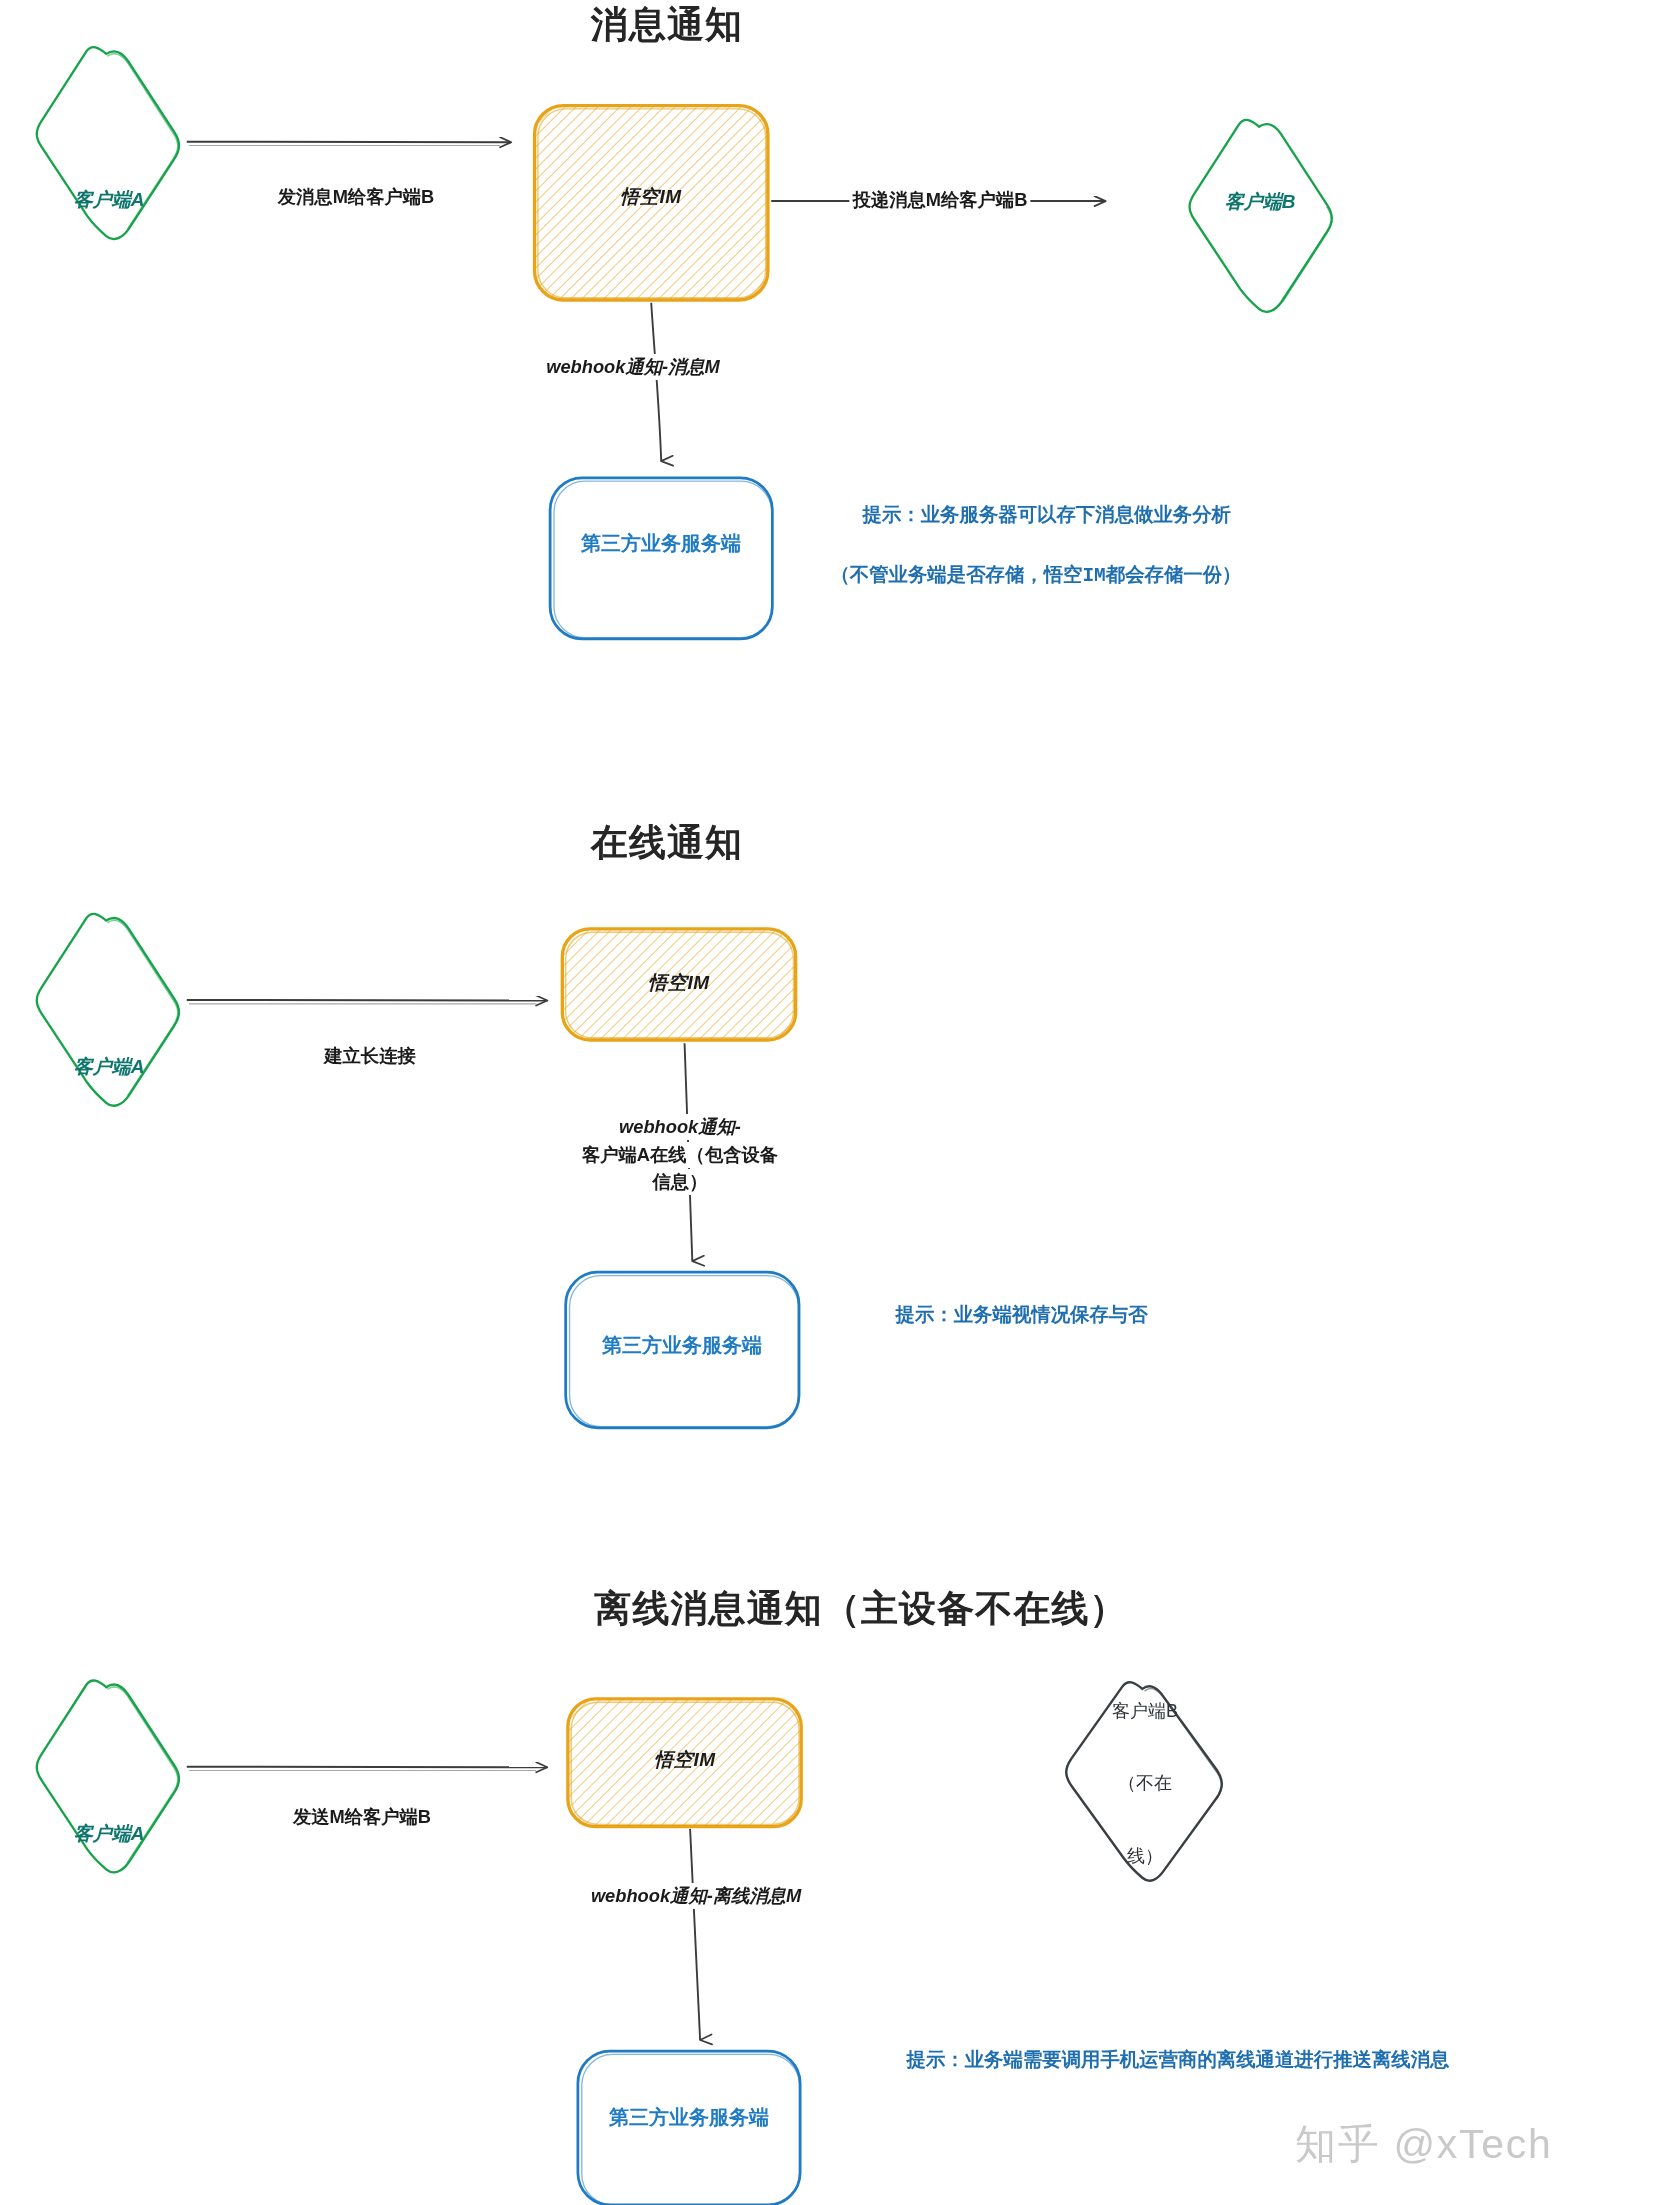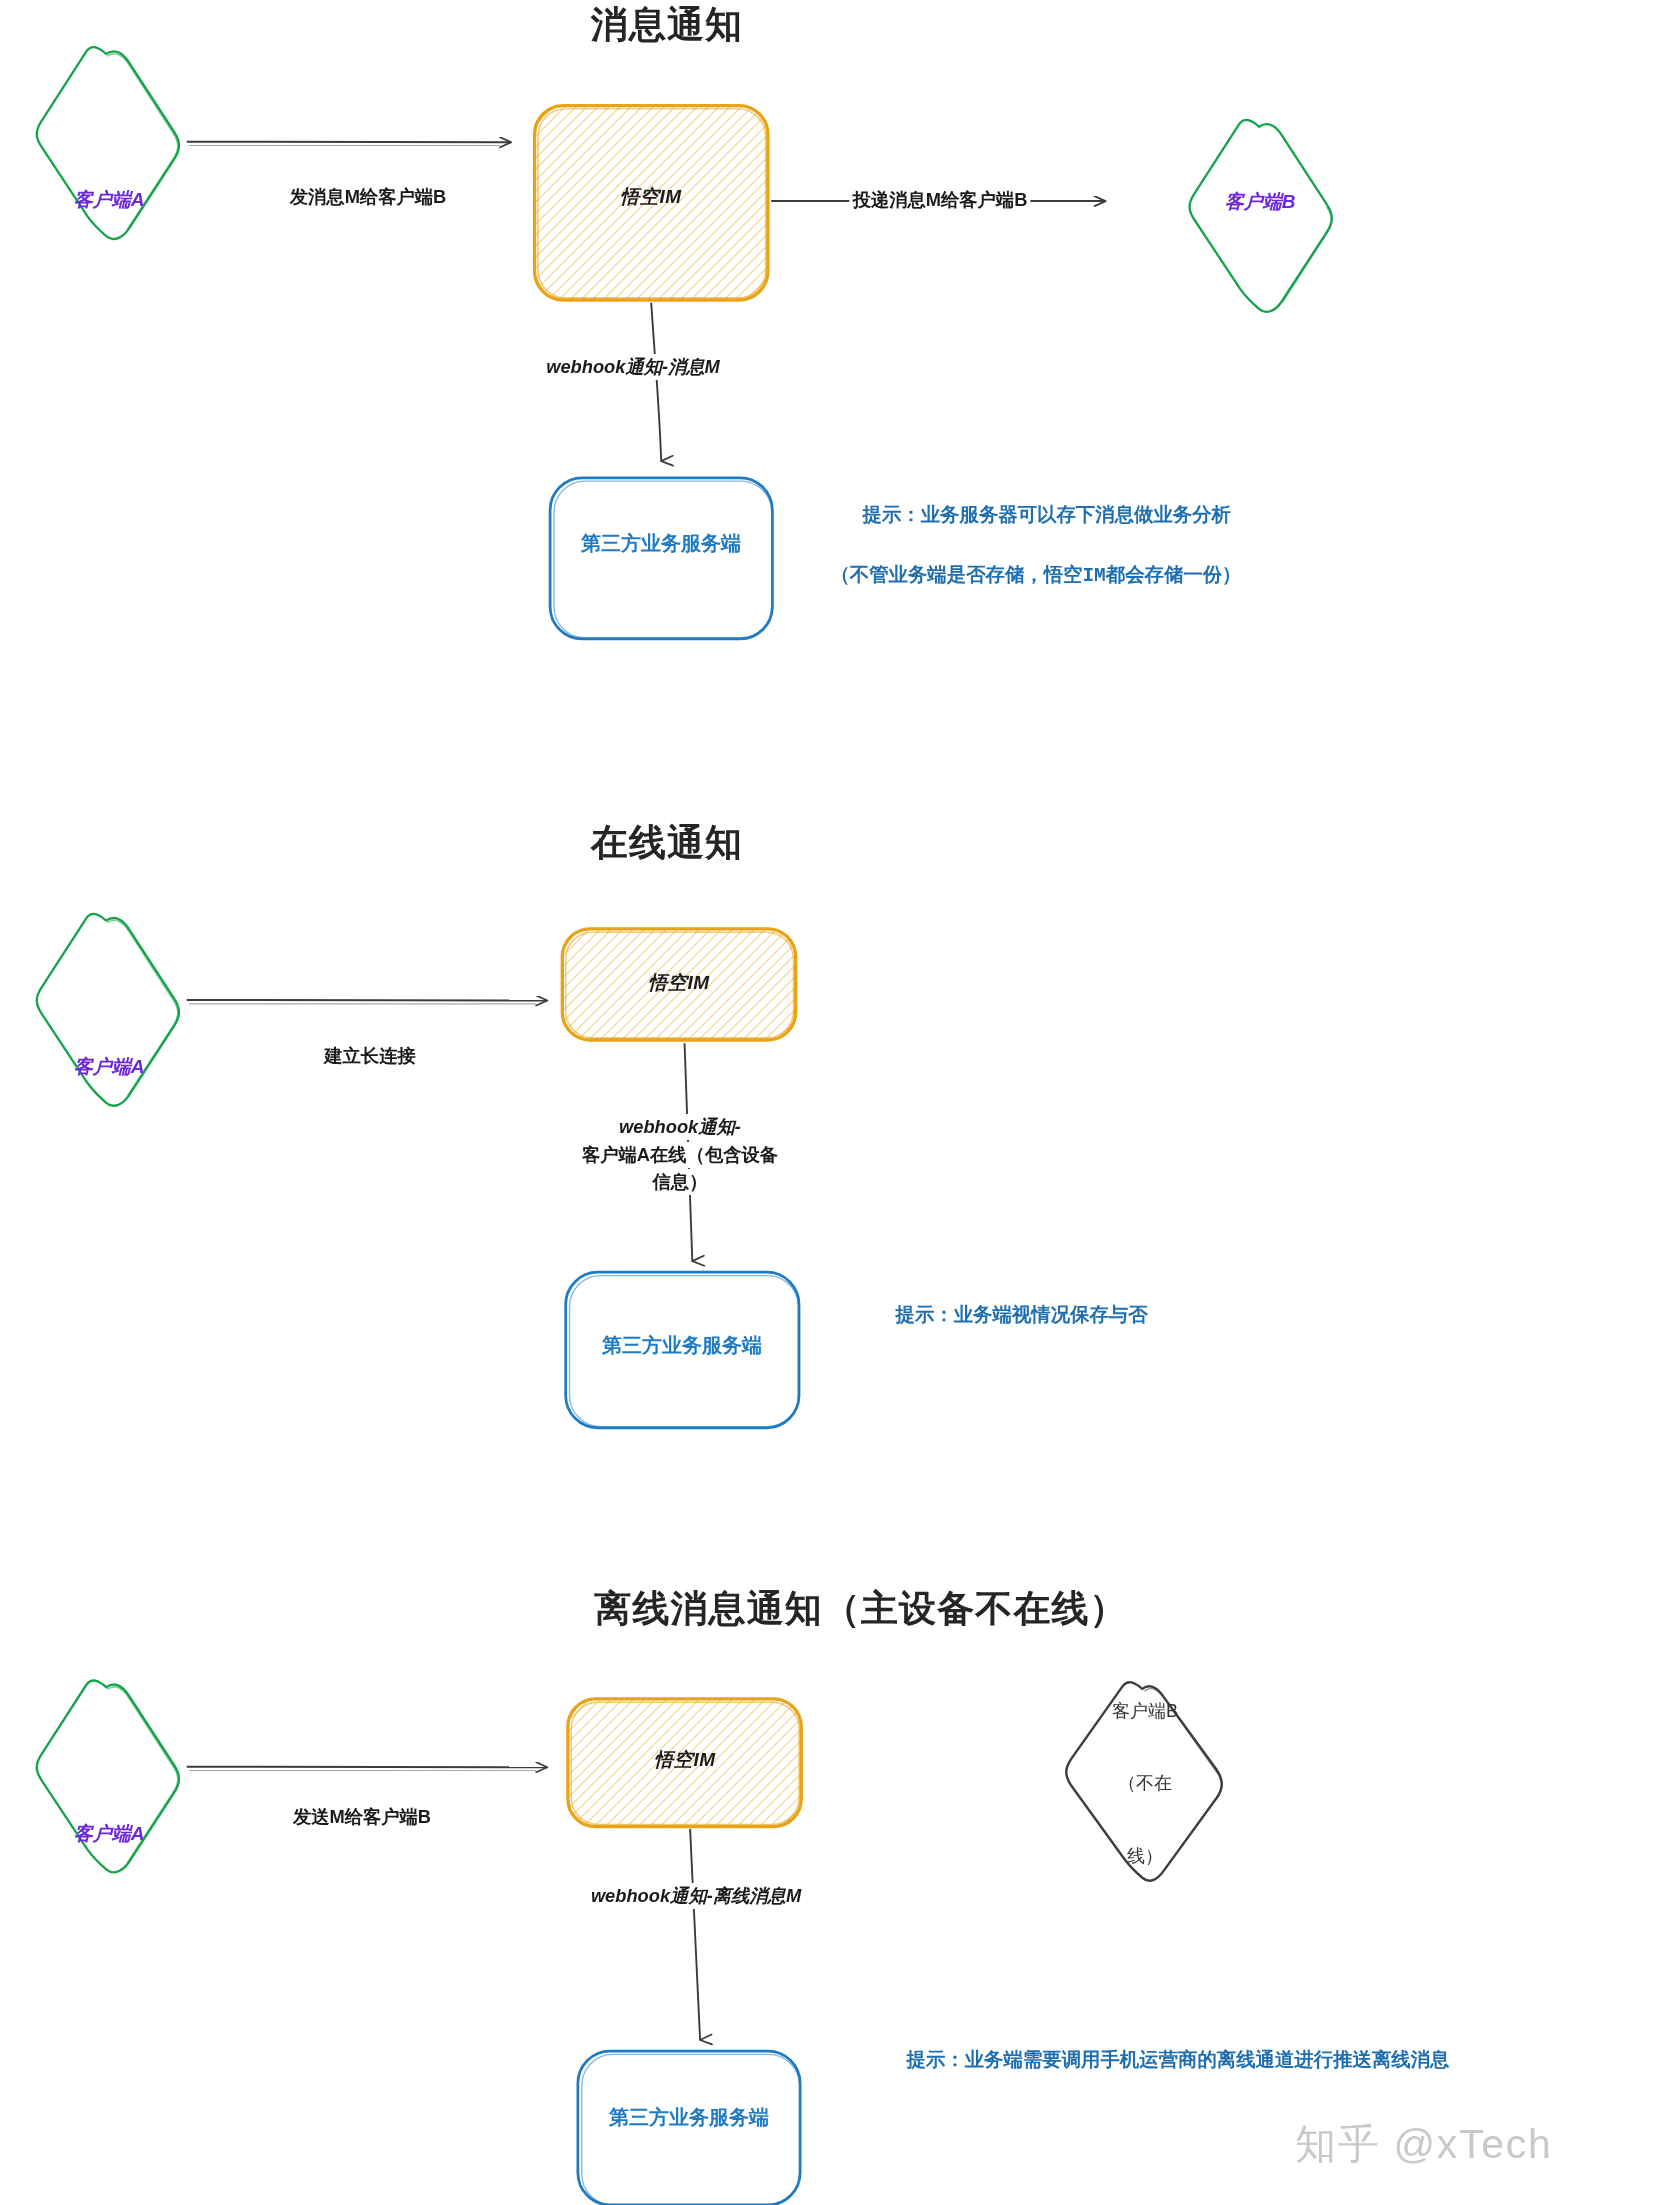--- a/index.html
+++ b/index.html
@@ -34,21 +34,21 @@
   
   .node-label{
     position:absolute;
     transform:translate(-50%,-50%);
     text-align:center;
     white-space:pre;
     line-height:1.25;
     font-family:"Liberation Sans","DejaVu Sans",sans-serif;
     pointer-events:none;
   }
-  .lbl-green{color:#6d28d9;font-size:19px;font-weight:600;font-style:italic;}
+  .lbl-green{color:#0f766e;font-size:19px;font-weight:600;font-style:italic;}
   .lbl-im{color:#1b1b1b;font-size:19px;font-weight:700;font-style:italic;letter-spacing:0.6px;}
   .lbl-blue{color:#1f7bc4;font-size:20px;font-weight:700;}
   .lbl-dark{color:#2f3337;font-size:18px;font-weight:500;line-height:1.35;}
 
   .edge-label{
     position:absolute;
     transform:translate(-50%,-50%);
     text-align:center;
     white-space:pre;
     color:#1b1b1b;
@@ -196,21 +196,21 @@
     <g>
       <rect x="1040" y="3692" width="400" height="277" rx="58" ry="58" fill="none" stroke="#1f7bc4" stroke-width="5"></rect>
       <rect x="1047" y="3698" width="392" height="271" rx="56" ry="56" fill="none" stroke="#1f7bc4" stroke-width="2.4" opacity="0.55"></rect>
     </g>
   </svg>
 
   <div class="section-title" style="left:667px;top:0px;">消息通知</div>
 
   <div class="node-label lbl-green" style="left:109px;top:200px;">客户端A</div>
 
-  <div class="edge-label" style="left:356px;top:197px;margin-left:12px;">发消息M给客户端B</div>
+  <div class="edge-label" style="left:356px;top:197px;">发消息M给客户端B</div>
 
   <div class="node-label lbl-im" style="left:651px;top:197px;">悟空IM</div>
 
   <div class="edge-label" style="left:940px;top:200px;">投递消息M给客户端B</div>
 
   <div class="node-label lbl-green" style="left:1260px;top:202px;">客户端B</div>
 
   <div class="edge-label italic-mono" style="left:633px;top:367px;">webhook通知-消息M</div>
 
   <div class="node-label lbl-blue" style="left:661px;top:543px;">第三方业务服务端</div>

